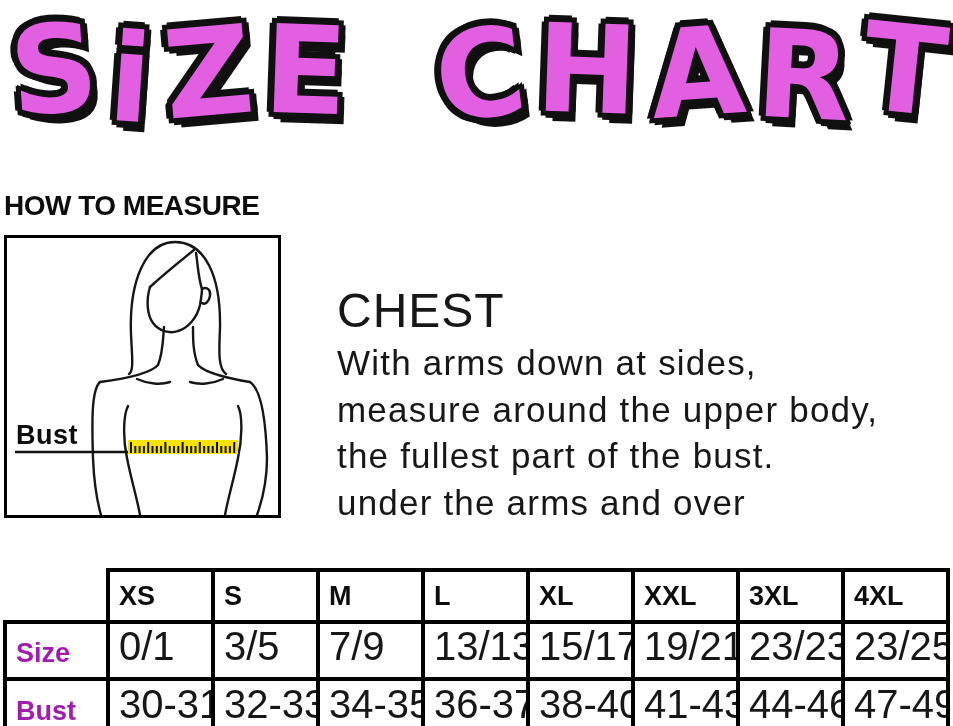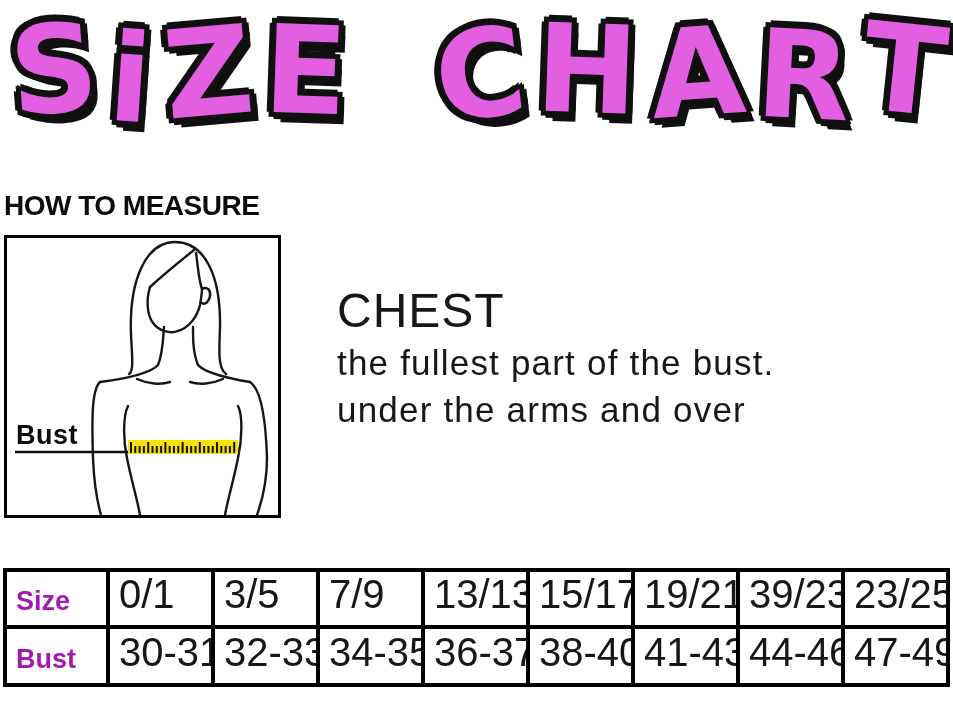--- a/index.html
+++ b/index.html
@@ -132,46 +132,59 @@
       </g>
       <rect x="121" y="202" width="110" height="14" fill="var(--tape)"></rect>
       <path stroke="#111" stroke-width="2" fill="none" d="M124 204V215 M128.3 208V215 M132.6 208V215 M136.9 208V215 M141.2 204V215 M145.5 208V215 M149.8 208V215 M154.1 208V215 M158.4 204V215 M162.7 208V215 M167 208V215 M171.3 208V215 M175.6 204V215 M179.9 208V215 M184.2 208V215 M188.5 208V215 M192.8 204V215 M197.1 208V215 M201.4 208V215 M205.7 208V215 M210 204V215 M214.3 208V215 M218.6 208V215 M222.9 208V215 M227.2 204V215"></path>
       <path stroke="#111" stroke-width="2.6" d="M8 214 H121"></path>
     </svg>
     <div class="bust-label">Bust</div>
   </div>
 
   <section class="chest-block">
     <div class="chest-heading">CHEST</div>
+    <p class="chest-line">With arms down at sides,</p>
+    <p class="chest-line">measure around the upper body,</p>
     <p class="chest-line">the fullest part of the bust.</p>
     <p class="chest-line">under the arms and over</p>
   </section>
 
   <table class="size-table">
     <colgroup>
       <col style="width:103px">
       <col>
         <col>
         <col>
         <col>
         <col>
         <col>
         <col>
         <col>
     </colgroup>
     <tbody>
+        <tr class="hdr-row">
+      <td class="blank"></td>
+      <th class="col-hdr">XS</th>
+      <th class="col-hdr">S</th>
+      <th class="col-hdr">M</th>
+      <th class="col-hdr">L</th>
+      <th class="col-hdr">XL</th>
+      <th class="col-hdr">XXL</th>
+      <th class="col-hdr">3XL</th>
+      <th class="col-hdr">4XL</th>
+    </tr>
     <tr class="size-row">
       <th class="row-label">Size</th>
       <td class="val">0/1</td>
       <td class="val">3/5</td>
       <td class="val">7/9</td>
       <td class="val">13/13</td>
       <td class="val">15/17</td>
       <td class="val">19/21</td>
-      <td class="val">39/23</td>
+      <td class="val">23/23</td>
       <td class="val">23/25</td>
     </tr>
     <tr class="bust-row">
       <th class="row-label">Bust</th>
       <td class="val">30-31</td>
       <td class="val">32-33</td>
       <td class="val">34-35</td>
       <td class="val">36-37</td>
       <td class="val">38-40</td>
       <td class="val">41-43</td>

